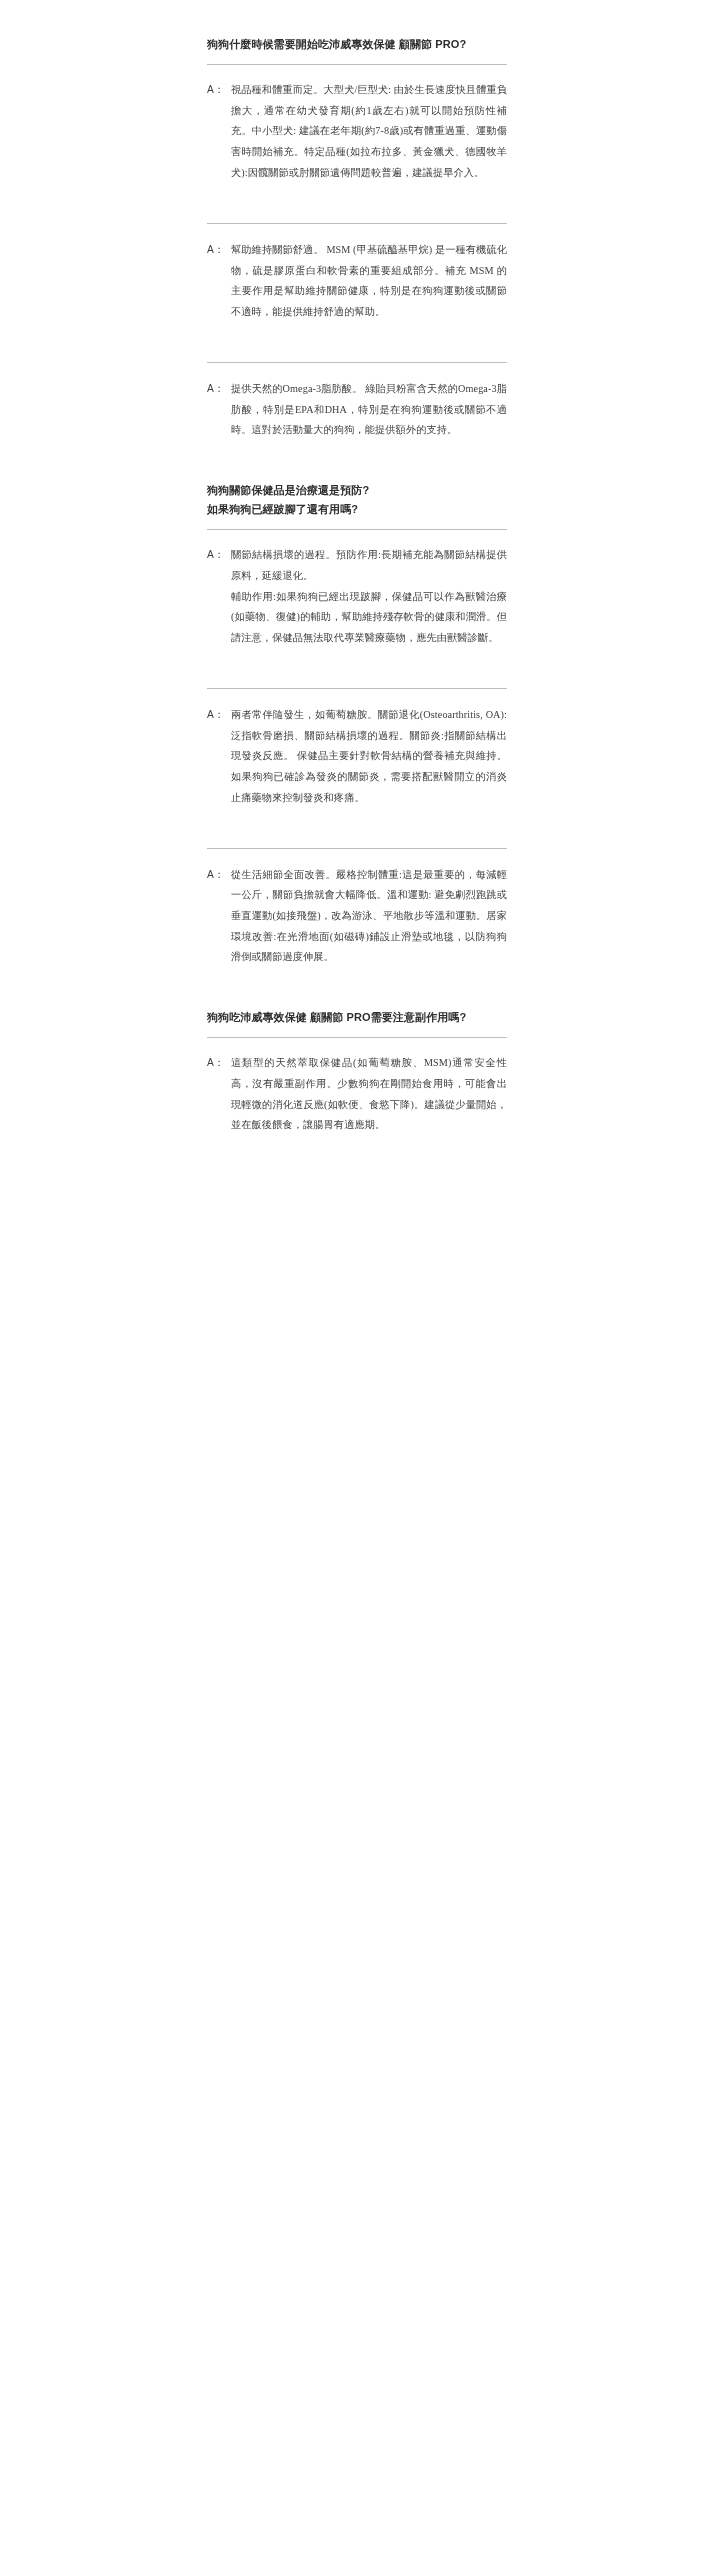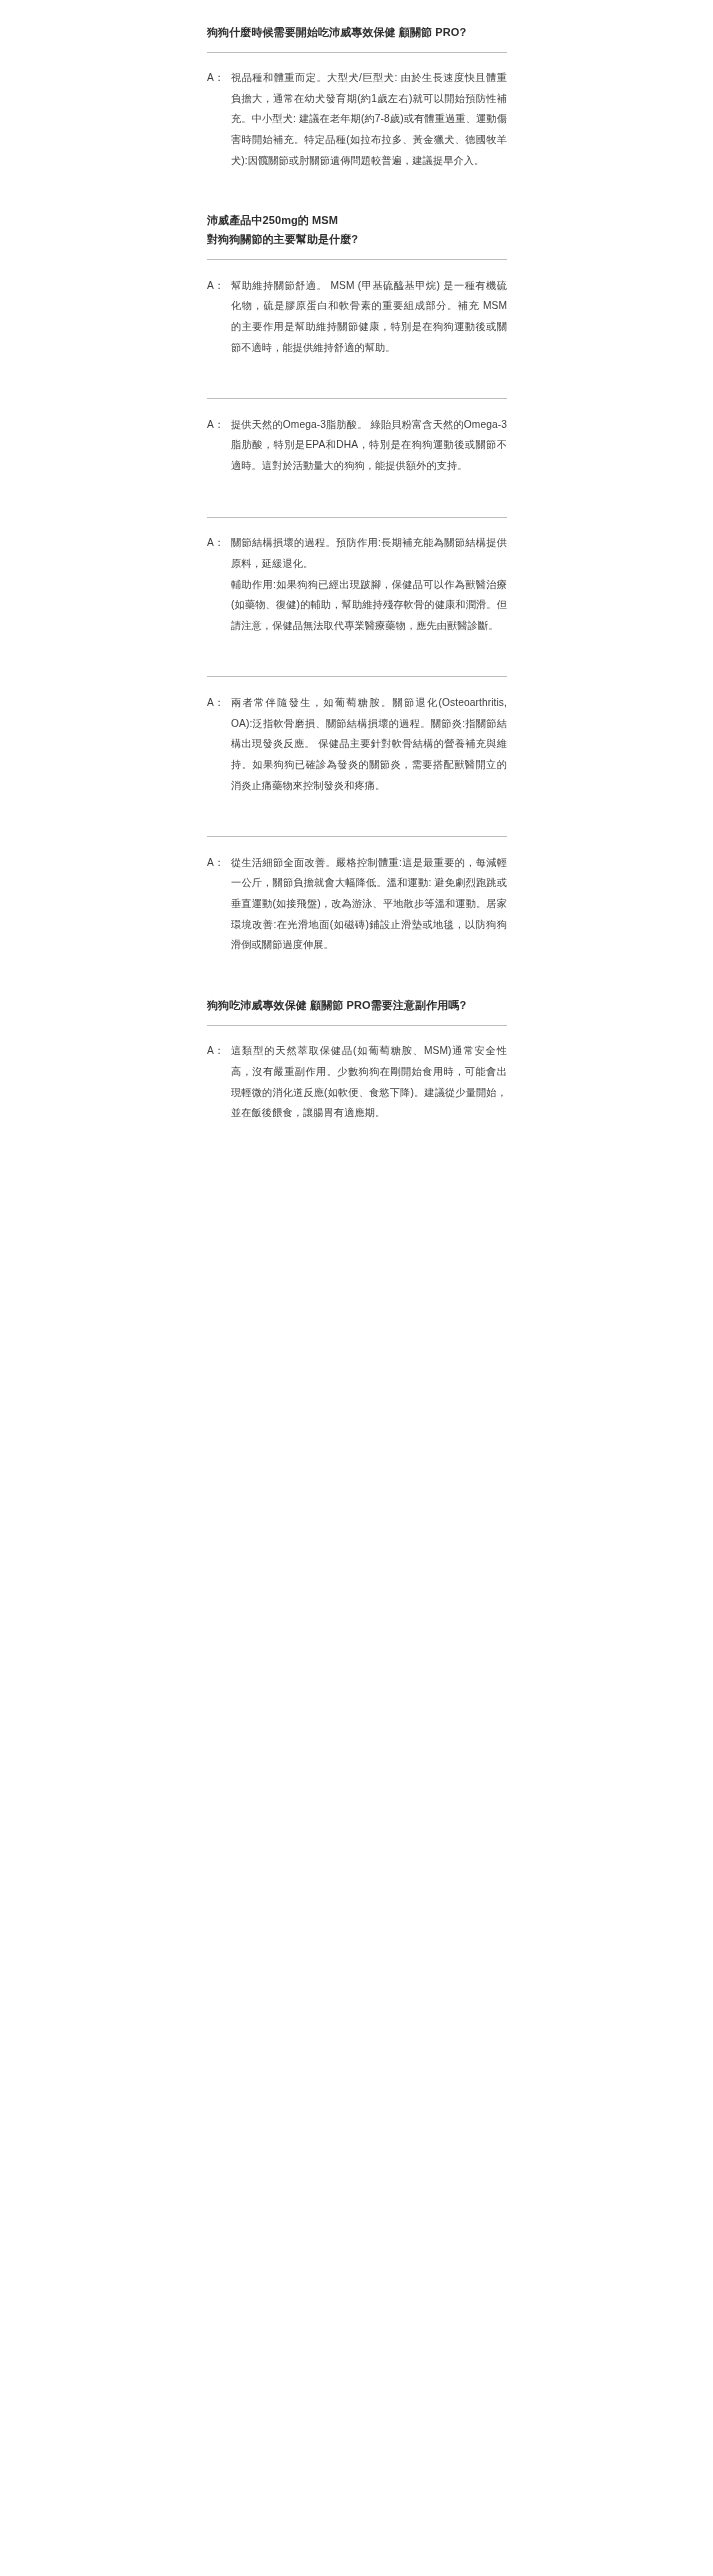--- a/index.html
+++ b/index.html
@@ -17,21 +17,21 @@
   }
 
   .faq-page {
     width: 714px;
     padding: 0;
     margin: 0 auto;
   }
 
   .faq-list {
     width: 300px;
-    margin: 4px auto;
+    margin: 16px auto;
     padding-top: 18.6px;
   }
 
   .faq-item {
     margin: 0 0 40px 0;
   }
   .faq-item:last-child { margin-bottom: 28.6px; }
 
   .faq-question {
     font-size: 11px;
@@ -68,56 +68,57 @@
     line-height: 2.02;
     color: #3d3d3d;
     white-space: nowrap;
   }
 
   .faq-answer-body {
     flex: 1 1 auto;
     white-space: pre-line;
     text-align: justify;
     text-justify: inter-ideograph;
+    font-family: Liberation Serif, serif;
   }
 </style>
 </head>
 <body>
 
 <div class="faq-page">
   <div class="faq-list">
 
     <section class="faq-item">
       <h2 class="faq-question">狗狗什麼時候需要開始吃沛威專效保健 顧關節 PRO?</h2>
       <hr class="faq-divider">
       <div class="faq-answer">
         <span class="faq-answer-label">A：</span>
         <div class="faq-answer-body">視品種和體重而定。大型犬/巨型犬: 由於生長速度快且體重負擔大，通常在幼犬發育期(約1歲左右)就可以開始預防性補充。中小型犬: 建議在老年期(約7-8歲)或有體重過重、運動傷害時開始補充。特定品種(如拉布拉多、黃金獵犬、德國牧羊犬):因髖關節或肘關節遺傳問題較普遍，建議提早介入。</div>
       </div>
     </section>
 
     <section class="faq-item">
-      <h2 class="faq-question">沛威產品中250mg的 MSM
-對狗狗關節的主要幫助是什麼?</h2>
       <hr class="faq-divider">
       <div class="faq-answer">
         <span class="faq-answer-label">A：</span>
         <div class="faq-answer-body">幫助維持關節舒適。 MSM (甲基硫醯基甲烷) 是一種有機硫化物，硫是膠原蛋白和軟骨素的重要組成部分。補充 MSM 的主要作用是幫助維持關節健康，特別是在狗狗運動後或關節不適時，能提供維持舒適的幫助。</div>
       </div>
     </section>
 
     <section class="faq-item">
       <hr class="faq-divider">
       <div class="faq-answer">
         <span class="faq-answer-label">A：</span>
         <div class="faq-answer-body">提供天然的Omega-3脂肪酸。 綠貽貝粉富含天然的Omega-3脂肪酸，特別是EPA和DHA，特別是在狗狗運動後或關節不適時。這對於活動量大的狗狗，能提供額外的支持。</div>
       </div>
     </section>
 
     <section class="faq-item">
+      <h2 class="faq-question">狗狗關節保健品是治療還是預防?
+如果狗狗已經跛腳了還有用嗎?</h2>
       <hr class="faq-divider">
       <div class="faq-answer">
         <span class="faq-answer-label">A：</span>
         <div class="faq-answer-body">關節結構損壞的過程。預防作用:長期補充能為關節結構提供原料，延緩退化。
 輔助作用:如果狗狗已經出現跛腳，保健品可以作為獸醫治療(如藥物、復健)的輔助，幫助維持殘存軟骨的健康和潤滑。但請注意，保健品無法取代專業醫療藥物，應先由獸醫診斷。</div>
       </div>
     </section>
 
     <section class="faq-item">
       <hr class="faq-divider">

